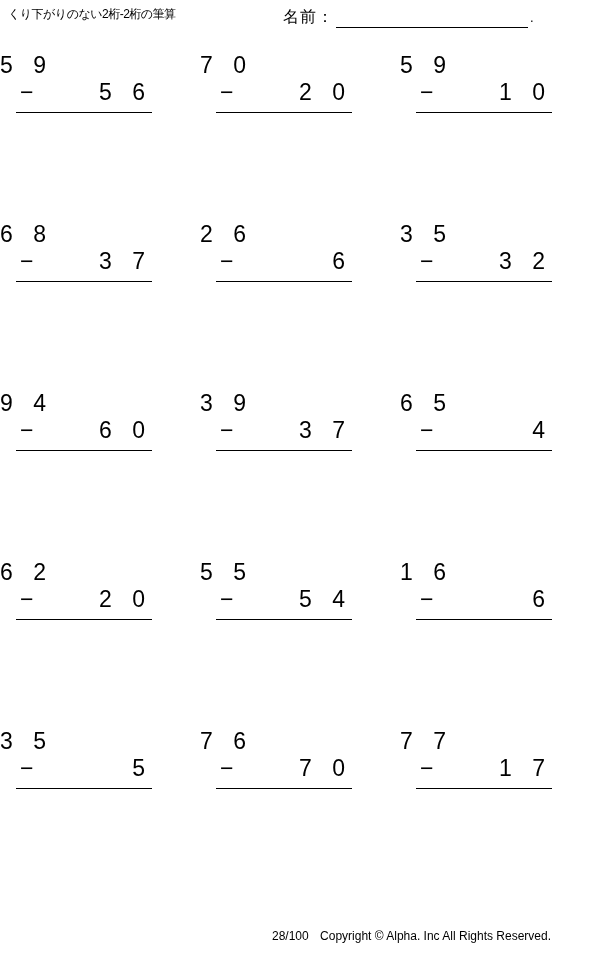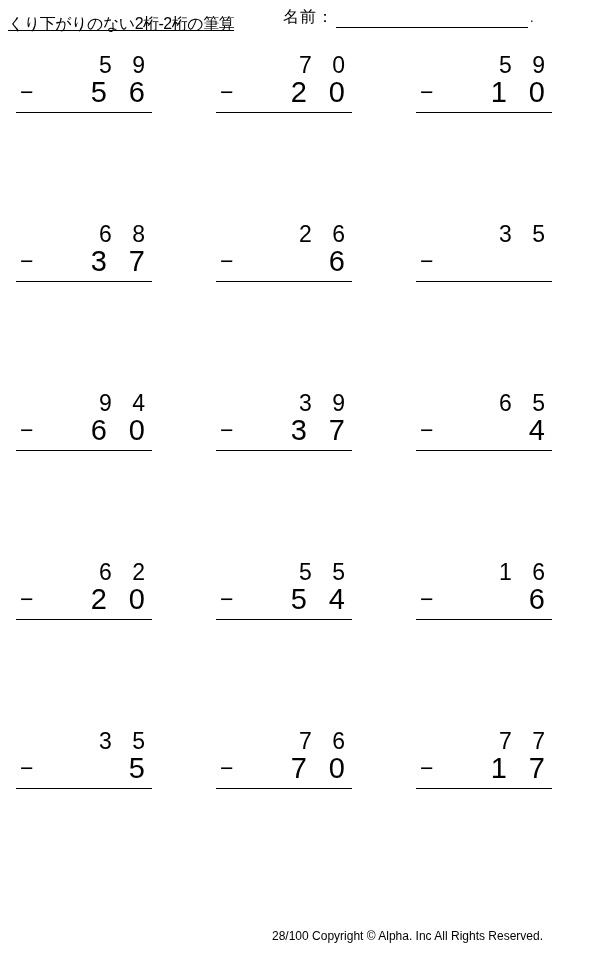--- a/index.html
+++ b/index.html
@@ -20,25 +20,24 @@
   .header {
     position: absolute;
     top: 0;
     left: 0;
     width: 600px;
     height: 40px;
   }
   .worksheet-title {
     position: absolute;
     left: 8px;
-    top: 14px;
-    font-size: 16px;
+    top: 6px;
+    font-size: 12px;
     letter-spacing: -0.5px;
     white-space: nowrap;
-    text-decoration: underline;
   }
   .name-block {
     position: absolute;
     left: 283px;
     top: 7px;
     display: flex;
     align-items: center;
   }
   .name-label {
     font-size: 16px;
@@ -75,38 +74,38 @@
   }
   .problem {
     position: absolute;
     top: 0;
     left: 0;
     width: 200px;
   }
   .digits {
     font-size: 23px;
     letter-spacing: 7px;
-    text-align: right;
+    text-align: left;
     padding-right: 48px;
     line-height: 27px;
     font-family: "Liberation Sans", sans-serif;
   }
   .op-line {
     position: relative;
     height: 30px;
   }
   .minus {
     position: absolute;
     left: 20px;
     top: 0;
     font-size: 23px;
     line-height: 27px;
   }
   .op-digits {
-    font-size: 29px;
+    font-size: 23px;
     letter-spacing: 7px;
     text-align: right;
     padding-right: 48px;
     line-height: 27px;
   }
   .rule {
     margin-left: 16px;
     margin-right: 48px;
     border-top: 1px solid #000;
     margin-top: 3px;
@@ -130,20 +129,21 @@
   }
   .footer-right {
     position: absolute;
     left: 272px;
     top: 14px;
     font-size: 12px;
     white-space: nowrap;
     letter-spacing: 0px;
   }
   .page-num {
+    margin-right: 8px;
   }
 </style>
 </head>
 <body>
 
 <div class="header">
   <div class="worksheet-title">くり下がりのない2桁-2桁の筆算</div>
   <div class="name-block">
     <span class="name-label">名前：</span>
     <span class="name-line"></span>
@@ -205,20 +205,21 @@
           <div class="op-digits">6</div>
         </div>
         <div class="rule"></div>
       </div>
     </div>
     <div class="cell">
       <div class="problem">
         <div class="digits">3 5</div>
         <div class="op-line">
           <span class="minus">−</span>
+          <div class="op-digits">3 2</div>
         </div>
         <div class="rule"></div>
       </div>
     </div>
   </div>
 
   <div class="row">
     <div class="cell">
       <div class="problem">
         <div class="digits">9 4</div>

